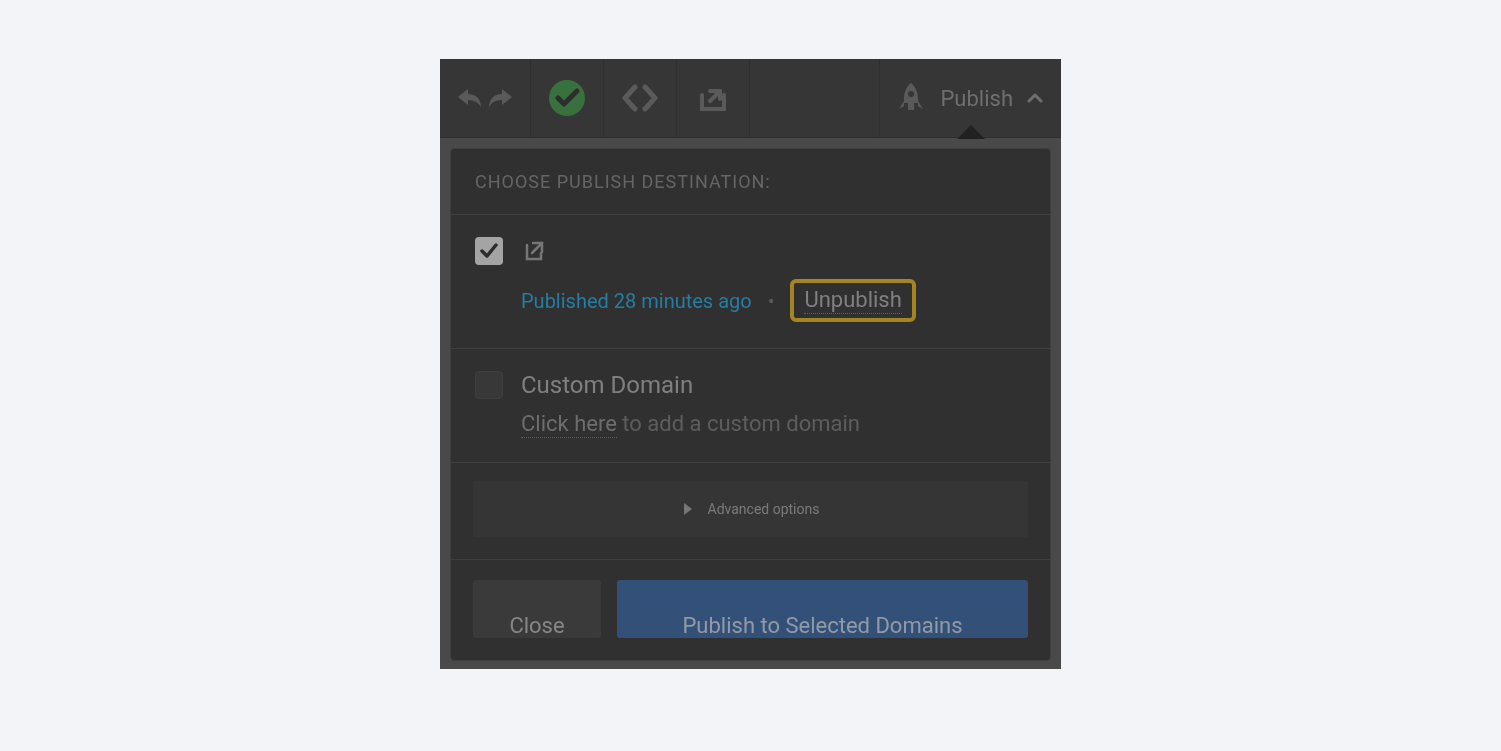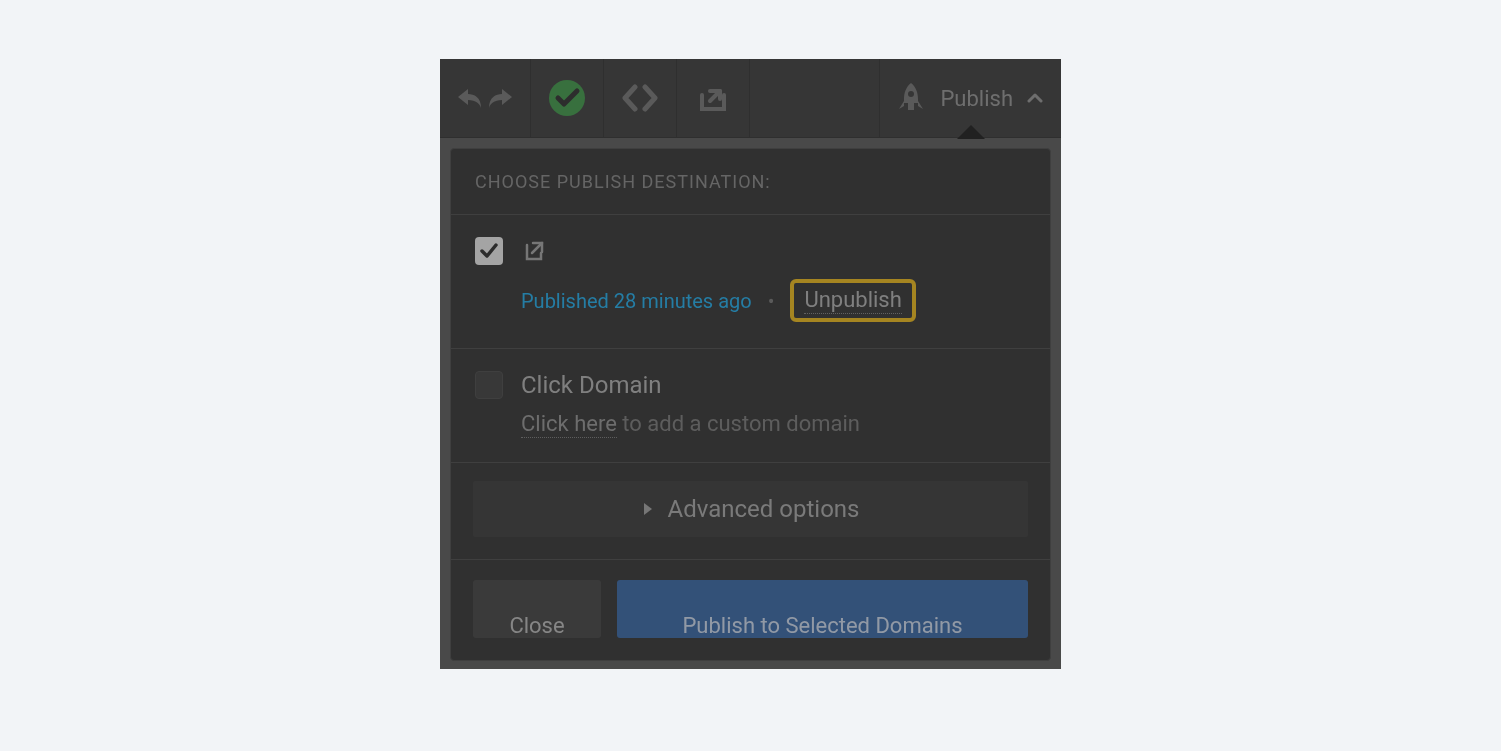--- a/index.html
+++ b/index.html
@@ -96,21 +96,21 @@
   .custom-title { color:#a9a9a9; font-size:24px; }
   .custom-sub { margin-top:12px; padding-left:46px; color:#6f6f6f; font-size:22px; }
   .custom-sub .link { color:#8a8a8a; border-bottom:1px dotted #707070; padding-bottom:1px; }
 
   .adv {
     margin: 18px 22px 22px 22px;
     background:#2a2a2a;
     height:56px;
     display:flex; align-items:center; justify-content:center;
     gap:14px;
-    color:#a0a0a0; font-size:24px;
+    color:#a0a0a0; font-size:14px;
     border-radius:2px;
   }
 
   .footer {
     padding: 20px 22px 22px 22px;
     display:flex; gap:16px;
     border-top:1px solid #3b3b3b;
   }
   .btn {
     height:58px;
@@ -223,21 +223,21 @@
             <span>Unpublish</span>
           </div>
         </div>
       </div>
 
       <div class="hr"></div>
 
       <div class="dest">
         <div class="dest-row1">
           <div class="cb unchecked"></div>
-          <div class="custom-title">Click Domain</div>
+          <div class="custom-title">Custom Domain</div>
         </div>
         <div class="custom-sub">
           <span class="link">Click here</span><span> to add a custom domain</span>
         </div>
       </div>
 
       <div class="hr"></div>
 
       <div class="adv">
         <span class="ico">

